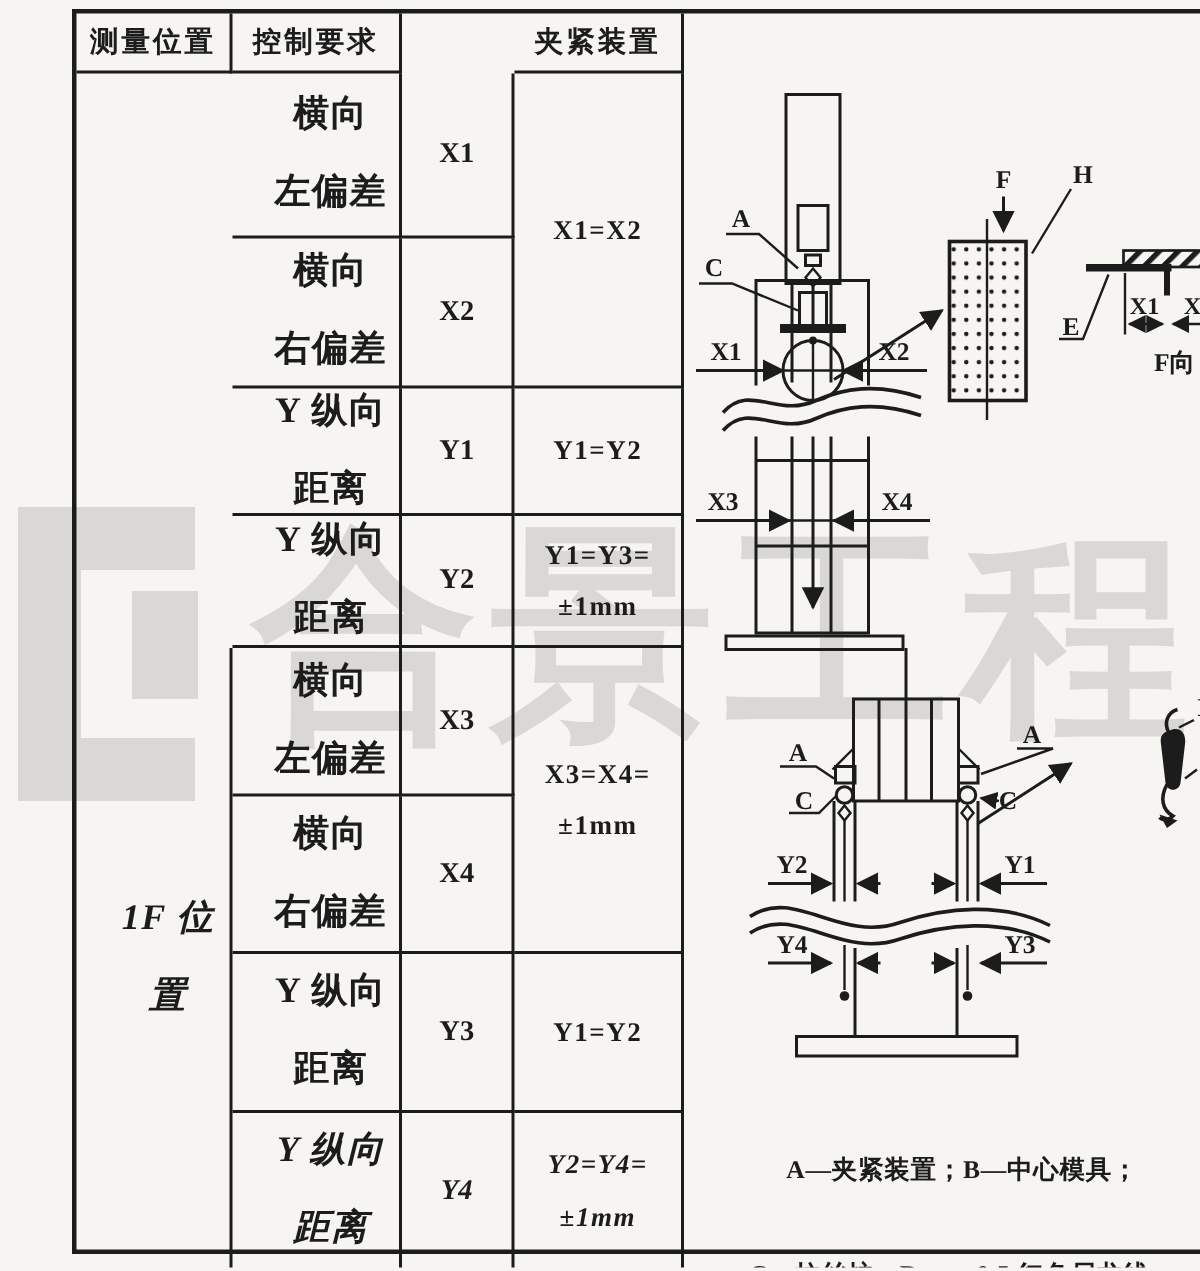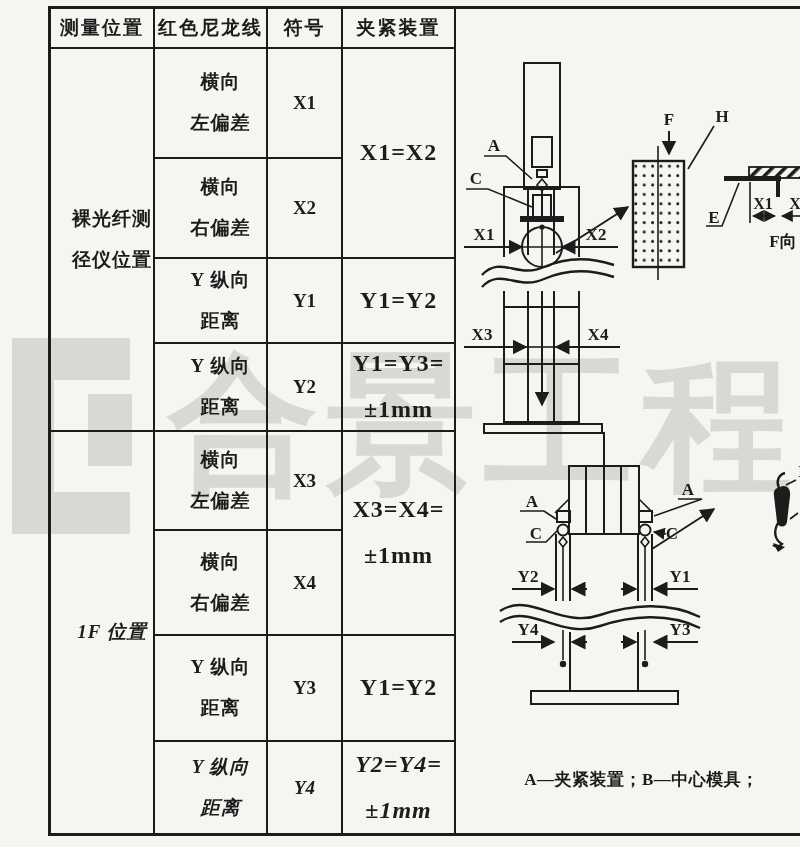--- a/index.html
+++ b/index.html
@@ -37,23 +37,23 @@
   }
   .cell{
     border-right:2px solid var(--ink);
     border-bottom:2px solid var(--ink);
     display:flex;align-items:center;justify-content:center;
     text-align:center;white-space:pre-line;
     font-weight:bold;
     background:transparent;
   }
   .cell.hdr{font-size:19px;letter-spacing:2px;}
-  .cell.cjk{font-size:19px;line-height:2.15;letter-spacing:1px;padding-left:20px;}
+  .cell.cjk{font-size:24px;line-height:2.15;letter-spacing:1px;padding-left:20px;}
   .cell.sym{font-size:19px;}
-  .cell.req{font-size:24px;line-height:1.9;letter-spacing:1px;}
+  .cell.req{font-size:18px;line-height:1.9;letter-spacing:1px;}
   .no-r{border-right:none;}
   .no-b{border-bottom:none;font-style:italic;}
   .view-cell{
     border-right:none;border-bottom:none;
     position:relative;display:block;overflow:hidden;
   }
   .view-cell svg.diagram{position:absolute;left:0;top:0;}
   .legend{
     position:absolute;left:0;top:678px;width:100%;
     text-align:center;font-weight:bold;font-size:17px;
@@ -76,26 +76,23 @@
     <rect x="0" y="0" width="42" height="196" fill="#d9d8d5"></rect>
     <rect x="0" y="154" width="118" height="42" fill="#d9d8d5"></rect>
     <rect x="76" y="56" width="44" height="72" fill="#d9d8d5"></rect>
   </svg>
   <div class="wm-text">合景工程</div>
 </div>
 
 <div class="sheet">
 
   <div class="cell hdr" style="grid-column:1;grid-row:1">测量位置</div>
-  <div class="cell hdr" style="grid-column:2;grid-row:1">红色尼龙线</div>
-  <div class="cell hdr" style="grid-column:3;grid-row:1">符号</div>
+  <div class="cell hdr" style="grid-column:2;grid-row:1">控制要求</div>
   <div class="cell hdr" style="grid-column:4;grid-row:1">夹紧装置</div>
 
-  <div class="cell cjk" style="grid-column:1;grid-row:2/6">裸光纤测
-径仪位置</div>
   <div class="cell cjk no-b" style="grid-column:1;grid-row:6/10">1F 位置</div>
 
   <div class="cell cjk" style="grid-column:2;grid-row:2">横向
 左偏差</div>
   <div class="cell cjk" style="grid-column:2;grid-row:3">横向
 右偏差</div>
   <div class="cell cjk" style="grid-column:2;grid-row:4">Y 纵向
 距离</div>
   <div class="cell cjk" style="grid-column:2;grid-row:5">Y 纵向
 距离</div>

